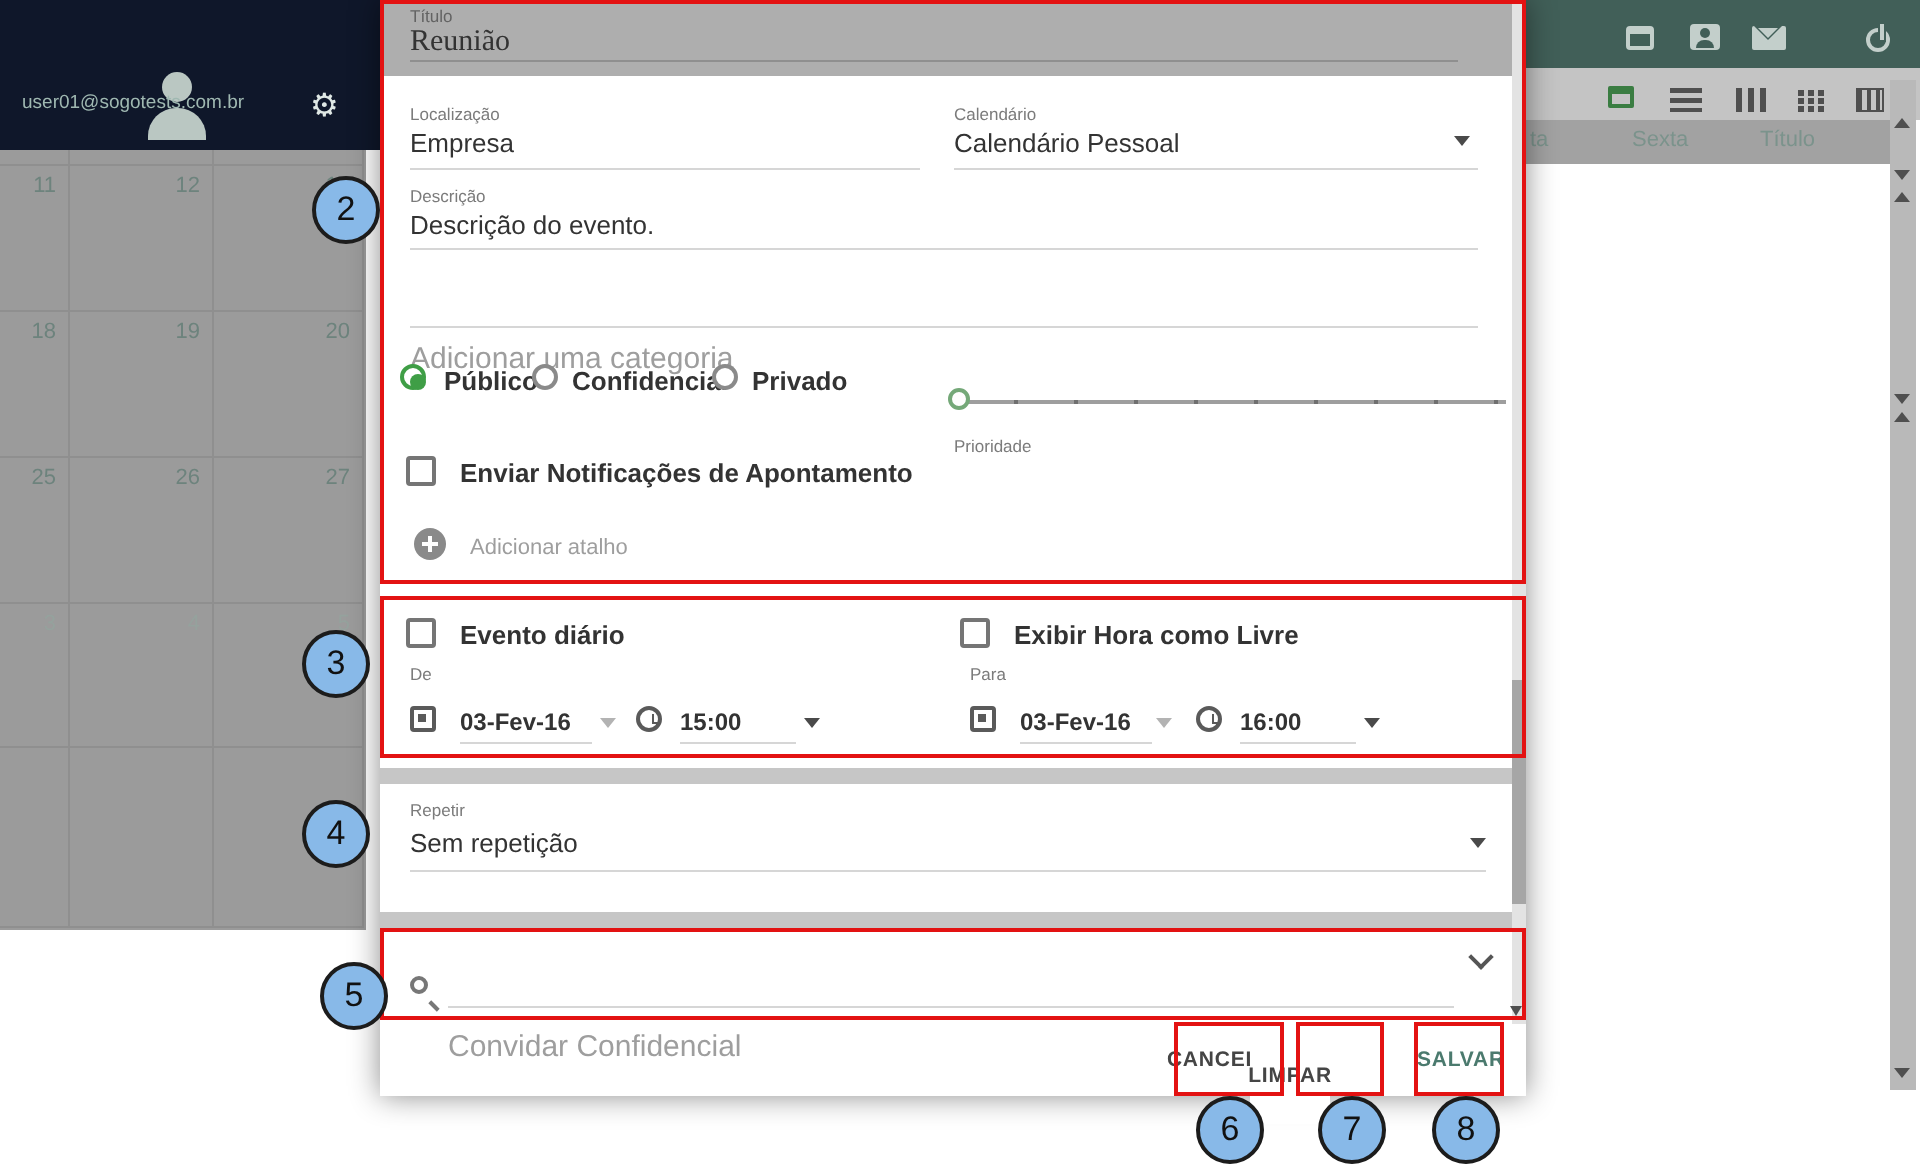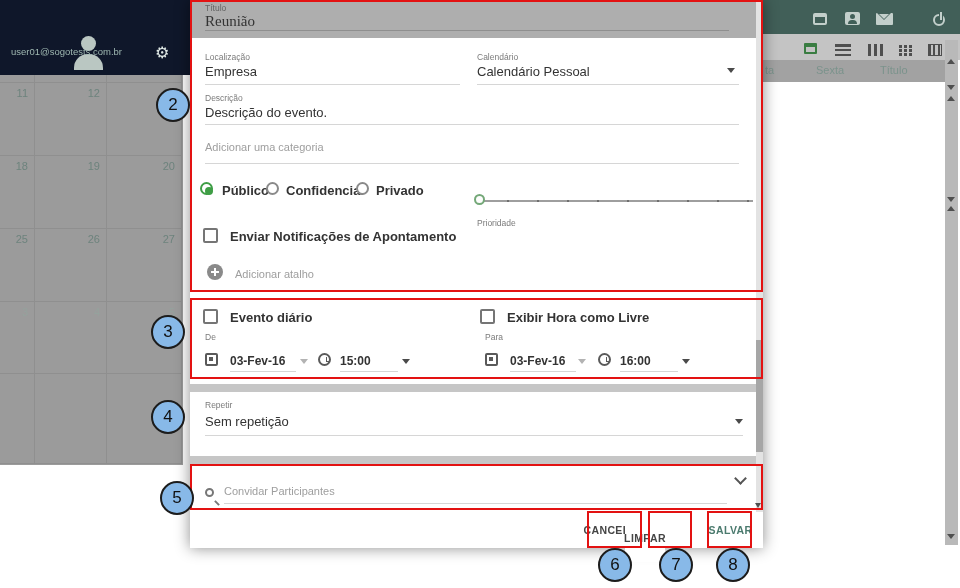--- a/index.html
+++ b/index.html
@@ -58,21 +58,21 @@
   .ico-dots{width:3px;height:3px;background:#4f4f4f;box-shadow:5px 0 #4f4f4f,10px 0 #4f4f4f,0 4px #4f4f4f,5px 4px #4f4f4f,10px 4px #4f4f4f,0 8px #4f4f4f,5px 8px #4f4f4f,10px 8px #4f4f4f;}
   .ico-dense{width:14px;height:12px;border:1px solid #4f4f4f;background:repeating-linear-gradient(90deg,#4f4f4f 0 2px,transparent 2px 4.5px);}
 
   
   .dlg{left:190px;top:0;width:573px;height:548px;background:#fff;box-shadow:0 0 14px rgba(0,0,0,.45);padding-left:28px;}
   .dlg-titlebar{left:0;top:0;width:573px;height:38px;background:#aeaeae;}
   .f-label{font-size:8.5px;color:#7b7b7b;}
   .f-label.on-gray{color:#636363;}
   .f-value{font-size:13px;color:#333;}
   .f-value.bold{font-weight:bold;}
-  .placeholder{font-size:11px;color:#9e9e9e;}
+  .placeholder{font-size:15px;color:#9e9e9e;margin-top:30px;}
   .uline{height:1px;background:#d6d6d6;}
   .uline.dark{background:#8f8f8f;}
   .sel-arrow{width:0;height:0;border-left:4.5px solid transparent;border-right:4.5px solid transparent;border-top:5px solid #4a4a4a;}
   .sel-arrow.light{border-top-color:#b3b3b3;}
   .cbx{width:15px;height:15px;border:2px solid #757575;border-radius:2px;background:#fff;}
   .radio{width:13px;height:13px;border:2px solid #8a8a8a;border-radius:50%;background:#fff;}
   .radio.sel{border-color:#3f9e46;}
   .radio.sel::before{content:"";position:absolute;left:2.5px;top:2.5px;width:8px;height:8px;border-radius:50%;background:#3f9e46;}
   .slider-track{height:2px;background:#9e9e9e;}
   .slider-ticks{height:2px;background:repeating-linear-gradient(90deg,transparent 0 28px,#6f6f6f 28px 30px);}
@@ -283,21 +283,21 @@
 
     <div class="abs gray-band" style="top:384px;"></div>
     <span class="abs f-label" style="left:15px;top:400px;">Repetir</span>
     <span class="abs f-value" style="left:15px;top:414px;">Sem repetição</span>
     <span class="abs sel-arrow" style="left:545px;top:419px;"></span>
     <span class="abs uline" style="left:15px;top:435px;width:538px;"></span>
     <div class="abs gray-band" style="top:456px;"></div>
 
     <span class="abs chev" style="left:546px;top:474px;"></span>
     <span class="abs ico-search" style="left:15px;top:488px;"></span>
-    <span class="abs placeholder" style="left:34px;top:485px;">Convidar Participantes</span>
+    <span class="abs placeholder" style="left:34px;top:485px;">Convidar Confidencial</span>
     <span class="abs uline" style="left:34px;top:503px;width:503px;"></span>
 
     <div class="abs dlg-sb-track"></div>
     <div class="abs dlg-sb-thumb"></div>
     <span class="abs tri-dn" style="left:565px;top:503px;border-left-width:3.5px;border-right-width:3.5px;"></span>
 
     <div class="abs btn" style="left:399px;top:514px;width:51px;height:32px;">CANCELAR</div>
     <div class="abs btn" style="left:435px;top:514px;width:40px;height:48px;">LIMPAR</div>
     <div class="abs btn save" style="left:519px;top:514px;width:43px;height:32px;">SALVAR</div>
   </div>

